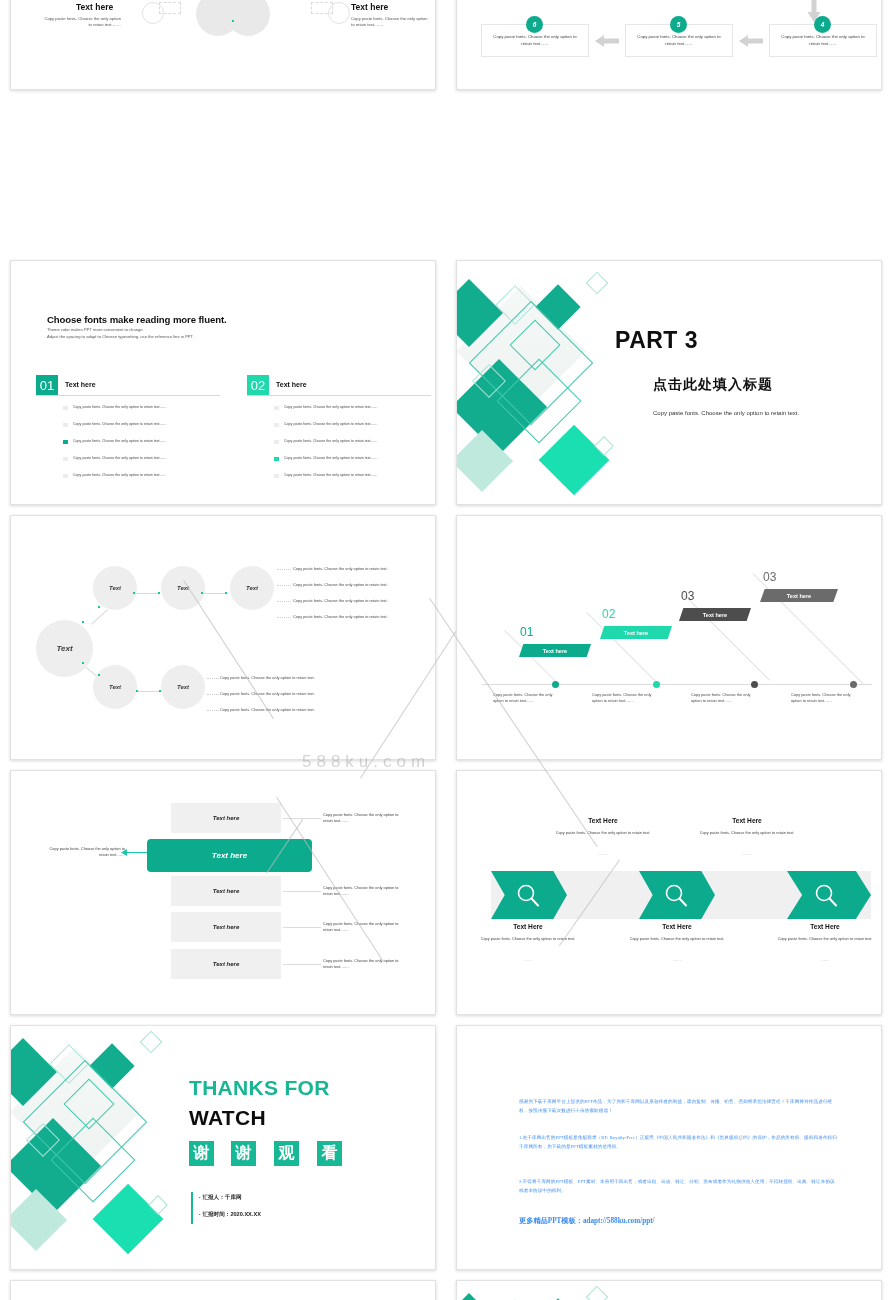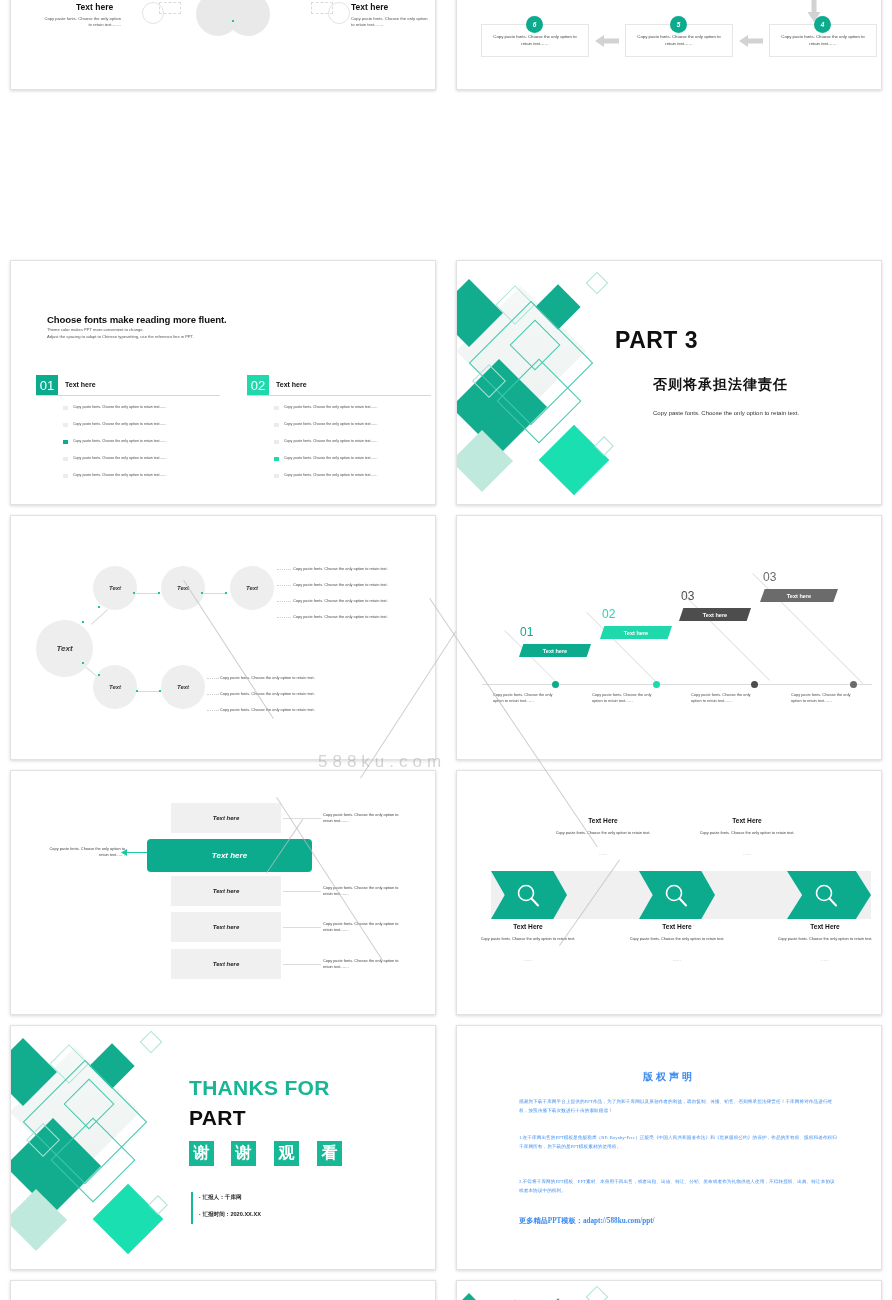--- a/index.html
+++ b/index.html
@@ -118,21 +118,21 @@
   .s10 .ttl { position:absolute; width:100%; text-align:center; font-size:10px; font-weight:bold;
               font-family:"Liberation Serif", serif; letter-spacing:3px;}
   .s10 p { position:absolute; font-size:4.6px; line-height:1.95;
            font-family:"Liberation Serif", serif; letter-spacing:.1px;}
   .s10 .more { position:absolute; font-size:7.2px; font-weight:bold;
                font-family:"Liberation Serif", serif; }
 
   
   .wm { position:absolute; pointer-events:none; color:#9a9a9a; opacity:.42; }
   .wm-logo { left:300px; top:706px; font-size:52px; font-weight:bold; letter-spacing:2px; }
-  .wm-url  { left:318px; top:752px; font-size:17px; letter-spacing:5px; }
+  .wm-url  { left:302px; top:752px; font-size:17px; letter-spacing:5px; }
 
   
   .hair { position:absolute; background:#bdbdbd; height:1px; transform-origin:0 0; opacity:.75;}
 </style>
 </head>
 <body>
 
 <div id="root">
   <div class="grid">
 
@@ -235,21 +235,21 @@
           <div class="dia f3" style="left:92px;top:174px;width:50px;height:50px;"></div>
           <div class="dia o3" style="left:44px;top:30px;width:28px;height:28px;"></div>
           <div class="dia o2" style="left:30px;top:58px;width:88px;height:88px;"></div>
           <div class="dia o2" style="left:60px;top:66px;width:36px;height:36px;"></div>
           <div class="dia o2" style="left:52px;top:110px;width:60px;height:60px;"></div>
           <div class="dia o3" style="left:132px;top:14px;width:16px;height:16px;"></div>
           <div class="dia o3" style="left:140px;top:178px;width:14px;height:14px;"></div>
           <div class="dia o3" style="left:20px;top:108px;width:24px;height:24px;"></div>
         </div>
         <div class="part" style="left:158px;top:66px;">PART 3</div>
-        <div class="cn" style="left:196px;top:115px;">否则将承担法律责任</div>
+        <div class="cn" style="left:196px;top:115px;">点击此处填入标题</div>
         <div class="desc" style="left:196px;top:148px;">Copy paste fonts. Choose the only option to retain text.</div>
       </div>
     </div>
 
     <div class="cell">
       <div class="slide s5">
 
         <div class="ln" style="left:80px;top:108px;width:22px;transform:rotate(-42deg);"></div>
         <div class="ln" style="left:72px;top:148px;width:24px;transform:rotate(40deg);"></div>
         <div class="ln" style="left:122px;top:77px;width:26px;"></div>
@@ -417,36 +417,35 @@
           <div class="dia f3" style="left:92px;top:168px;width:50px;height:50px;"></div>
           <div class="dia o3" style="left:44px;top:24px;width:28px;height:28px;"></div>
           <div class="dia o2" style="left:30px;top:52px;width:88px;height:88px;"></div>
           <div class="dia o2" style="left:60px;top:60px;width:36px;height:36px;"></div>
           <div class="dia o2" style="left:52px;top:104px;width:60px;height:60px;"></div>
           <div class="dia o3" style="left:132px;top:8px;width:16px;height:16px;"></div>
           <div class="dia o3" style="left:140px;top:172px;width:14px;height:14px;"></div>
           <div class="dia o3" style="left:20px;top:102px;width:24px;height:24px;"></div>
         </div>
         <div class="l1" style="left:178px;top:50px;">THANKS FOR</div>
-        <div class="l2" style="left:178px;top:80px;">PART</div>
+        <div class="l2" style="left:178px;top:80px;">WATCH</div>
 
         <div class="cnbox" style="left:178px;top:115px;">谢</div>
         <div class="cnbox" style="left:220px;top:115px;">谢</div>
         <div class="cnbox" style="left:263px;top:115px;">观</div>
         <div class="cnbox" style="left:306px;top:115px;">看</div>
 
         <div class="bar" style="left:180px;top:166px;height:32px;"></div>
         <div class="meta" style="left:188px;top:168px;">· 汇报人：千库网</div>
         <div class="meta" style="left:188px;top:185px;">· 汇报时间：2020.XX.XX</div>
       </div>
     </div>
 
     <div class="cell">
       <div class="slide s10">
-        <div class="ttl" style="top:44px;">版权声明</div>
         <p style="left:62px;top:72px;width:320px;">感谢您下载千库网平台上提供的PPT作品，为了您和千库网以及原创作者的利益，请勿复制、传播、销售。否则将承担法律责任！千库网将对作品进行维权，按照传播下载次数进行十倍的索取赔偿！</p>
         <p style="left:62px;top:108px;width:320px;">1.在千库网出售的PPT模板是免版税类（RF: Royalty-Free）正版受《中国人民共和国著作法》和《世界版权公约》的保护，作品的所有权、版权和著作权归千库网所有，您下载的是PPT模板素材的使用权。</p>
         <p style="left:62px;top:152px;width:320px;">2.不得将千库网的PPT模板、PPT素材、本身用于再出售，或者出租、出借、转让、分销、发布或者作为礼物供他人使用，不得转授权、出典、转让本协议或者本协议中的权利。</p>
         <div class="more" style="left:62px;top:190px;">更多精品PPT模板：adapt://588ku.com/ppt/</div>
       </div>
     </div>
 
     <div class="cell">
       <div class="slide"></div>
     </div>

